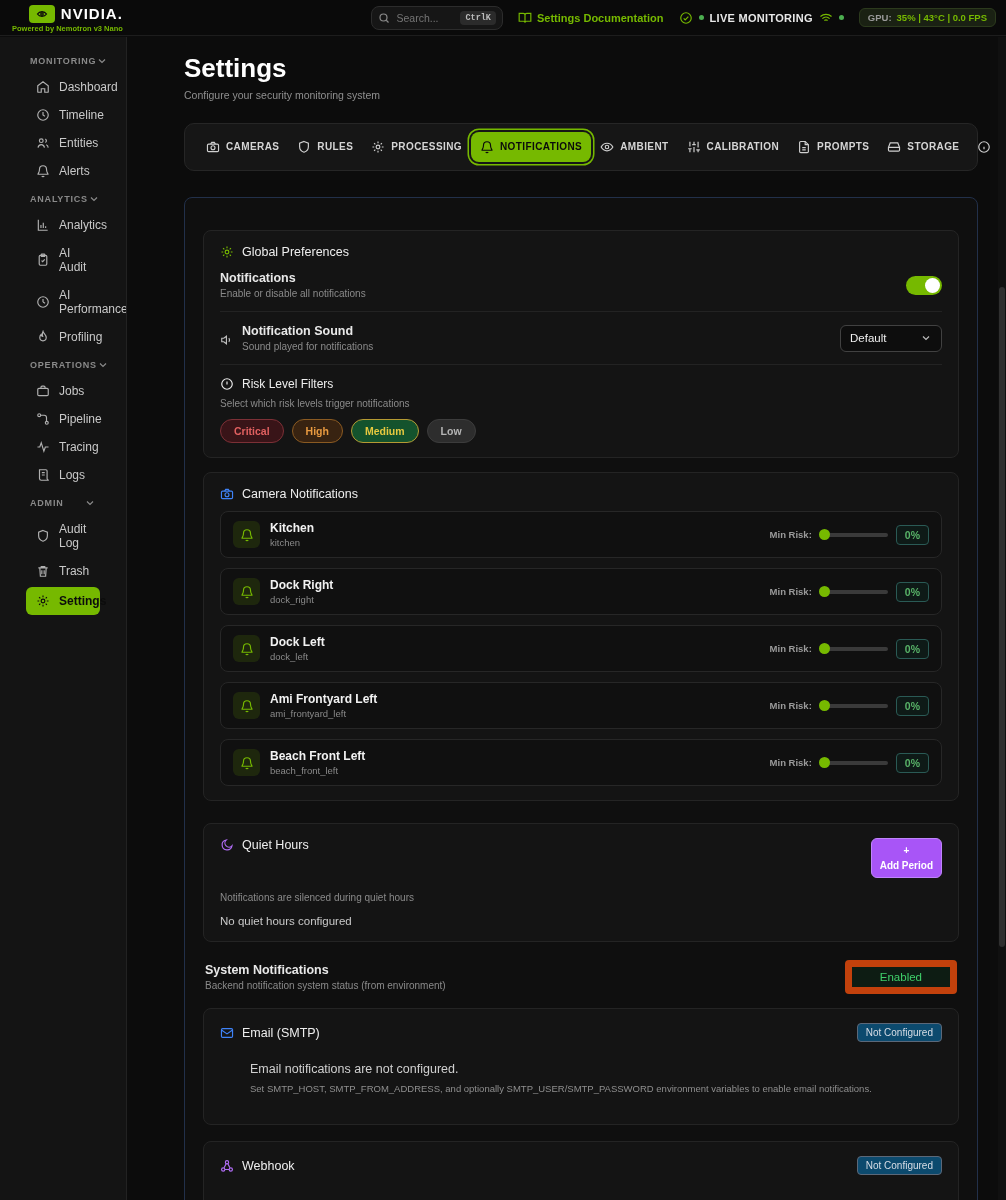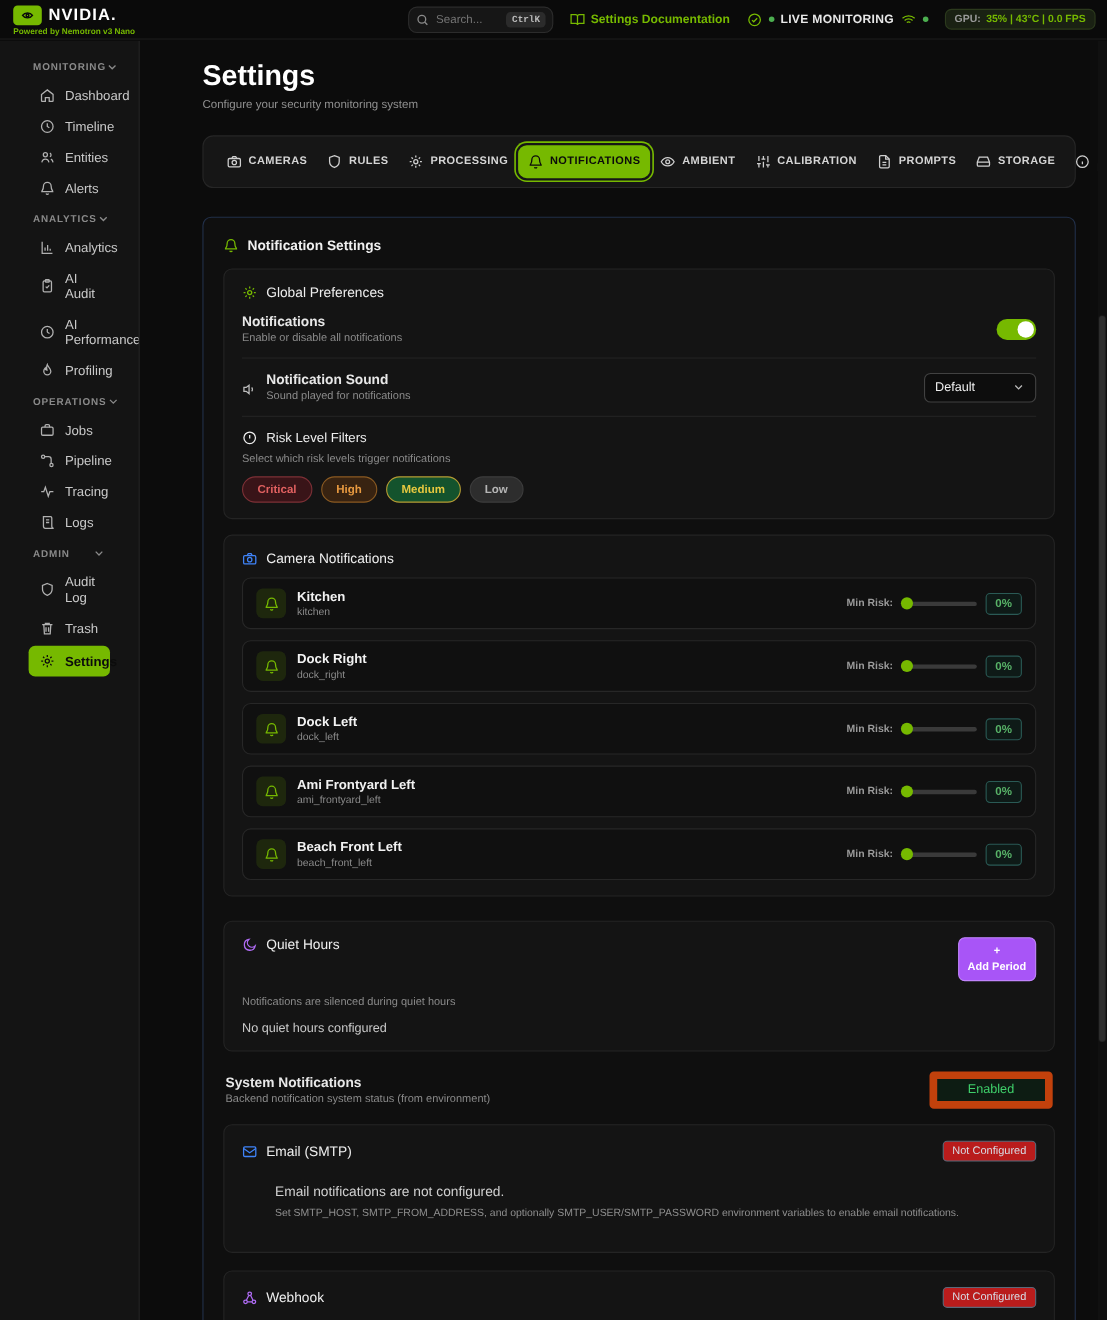--- a/index.html
+++ b/index.html
@@ -4,21 +4,21 @@
 <style>
   * { margin:0; padding:0; box-sizing:border-box; }
   html,body { width:1006px; height:1200px; overflow:hidden; background:#0c0c0c;
     font-family:"Liberation Sans","DejaVu Sans",sans-serif; color:#ddd; }
   .ic { width:14px; height:14px; flex:none; display:block; }
   .ic12 { width:12px; height:12px; }
 
   
   .top { position:fixed; top:0; left:0; right:0; height:36px; background:#0a0a0a;
     border-bottom:1px solid #1d1d1d; display:flex; align-items:center; padding:0 10px; z-index:5; }
-  .brandwrap { display:flex; flex-direction:column; padding:2px 0 0 2px; }
+  .brandwrap { display:flex; flex-direction:column; padding:2px 0 0 2px;align-items:flex-end; }
   .brandrow { display:flex; align-items:center; gap:6px; }
   .logo { width:26px; height:18px; background:#76b900; border-radius:4px; display:flex; align-items:center; justify-content:center; color:#0a0a0a; }
   .brand { font-size:15px; font-weight:bold; color:#fff; letter-spacing:1px; }
   .tagline { font-size:7.5px; color:#76b900; font-weight:bold; margin-top:1px; }
   .topright { margin-left:auto; display:flex; align-items:center; gap:15px; }
   .search { display:flex; align-items:center; gap:6px; background:#161616; border:1px solid #2c2c2c;
     border-radius:8px; height:24px; padding:0 6px; color:#8a8a8a; }
   .search input { background:transparent; border:none; outline:none; color:#aaa; font-size:10.5px; width:58px; font-family:inherit; }
   .kbd { background:#2b2b2b; border-radius:4px; font-size:8.5px; padding:2px 5px; color:#bbb;
     font-family:"Liberation Mono","DejaVu Sans Mono",monospace; font-weight:bold; }
@@ -99,21 +99,21 @@
     border-radius:4px; padding:3px 8px; }
 
   .addbtn { background:#a855f7; border:1px solid #c084fc; color:#fff; border-radius:6px;
     padding:4px 8px; font-size:10px; font-weight:bold; text-align:center; line-height:1.5; cursor:pointer; }
   .quietdesc { font-size:10px; color:#8a8a8a; margin-top:14px; }
   .quietempty { font-size:11.5px; color:#c9c9c9; margin-top:12px; }
 
   .sysrow { display:flex; align-items:center; justify-content:space-between; margin:18px 2px 6px 2px; }
   .badge-enabled { color:#3fcf6a; border:7px solid #c2410c; background:#0d1c13; border-radius:4px;
     font-size:11.5px; padding:4px 28px; }
-  .badge-nc { color:#d7dde6; background:#b91c1c; border:1px solid #5b6879; border-radius:4px;
+  .badge-nc { color:#d7dde6; background:#0c4a6e; border:1px solid #5b6879; border-radius:4px;
     font-size:10px; padding:3px 8px; }
 
   .empty-center { text-align:left; padding:20px 30px 16px 30px; }
   .empty-center .l1 { font-size:12.5px; color:#d0d0d0; }
   .empty-center .l2 { font-size:9.5px; color:#8f8f8f; margin-top:7px; }
 
   
   .sbtrack { position:fixed; top:37px; right:0; bottom:0; width:8px; background:#101010; }
   .sbthumb { position:absolute; right:1px; top:250px; width:6px; height:660px; background:#2f2f2f; border-radius:3px; }
 </style>
@@ -358,26 +358,20 @@
       <svg class="ic" viewBox="0 0 24 24" fill="none" stroke="currentColor" stroke-width="2">
           <circle cx="12" cy="12" r="9"></circle>
           <path d="M12 8h.01M12 11.5V16"></path>
         </svg>
       <span class="two">AI MODELS</span>
     </div>
 
   </div>
 
   <div class="panel">
-    <div class="ptitle">
-      <svg class="ic green" viewBox="0 0 24 24" fill="none" stroke="currentColor" stroke-width="2">
-          <path d="M18 9a6 6 0 00-12 0c0 6-2.5 6.5-2.5 8.5h17c0-2-2.5-2.5-2.5-8.5zM10 20.5a2.2 2.2 0 004 0"></path>
-        </svg>
-      <span>Notification Settings</span>
-    </div>
 
     <div class="card">
       <div class="cardtitle">
         <svg class="ic green" viewBox="0 0 24 24" fill="none" stroke="currentColor" stroke-width="2">
             <circle cx="12" cy="12" r="3.2"></circle>
             <path d="M12 2.5v3M12 18.5v3M2.5 12h3M18.5 12h3M5.3 5.3l2.1 2.1M16.6 16.6l2.1 2.1M18.7 5.3l-2.1 2.1M7.4 16.6l-2.1 2.1"></path>
           </svg>
         <span>Global Preferences</span>
       </div>
       <div class="row">

